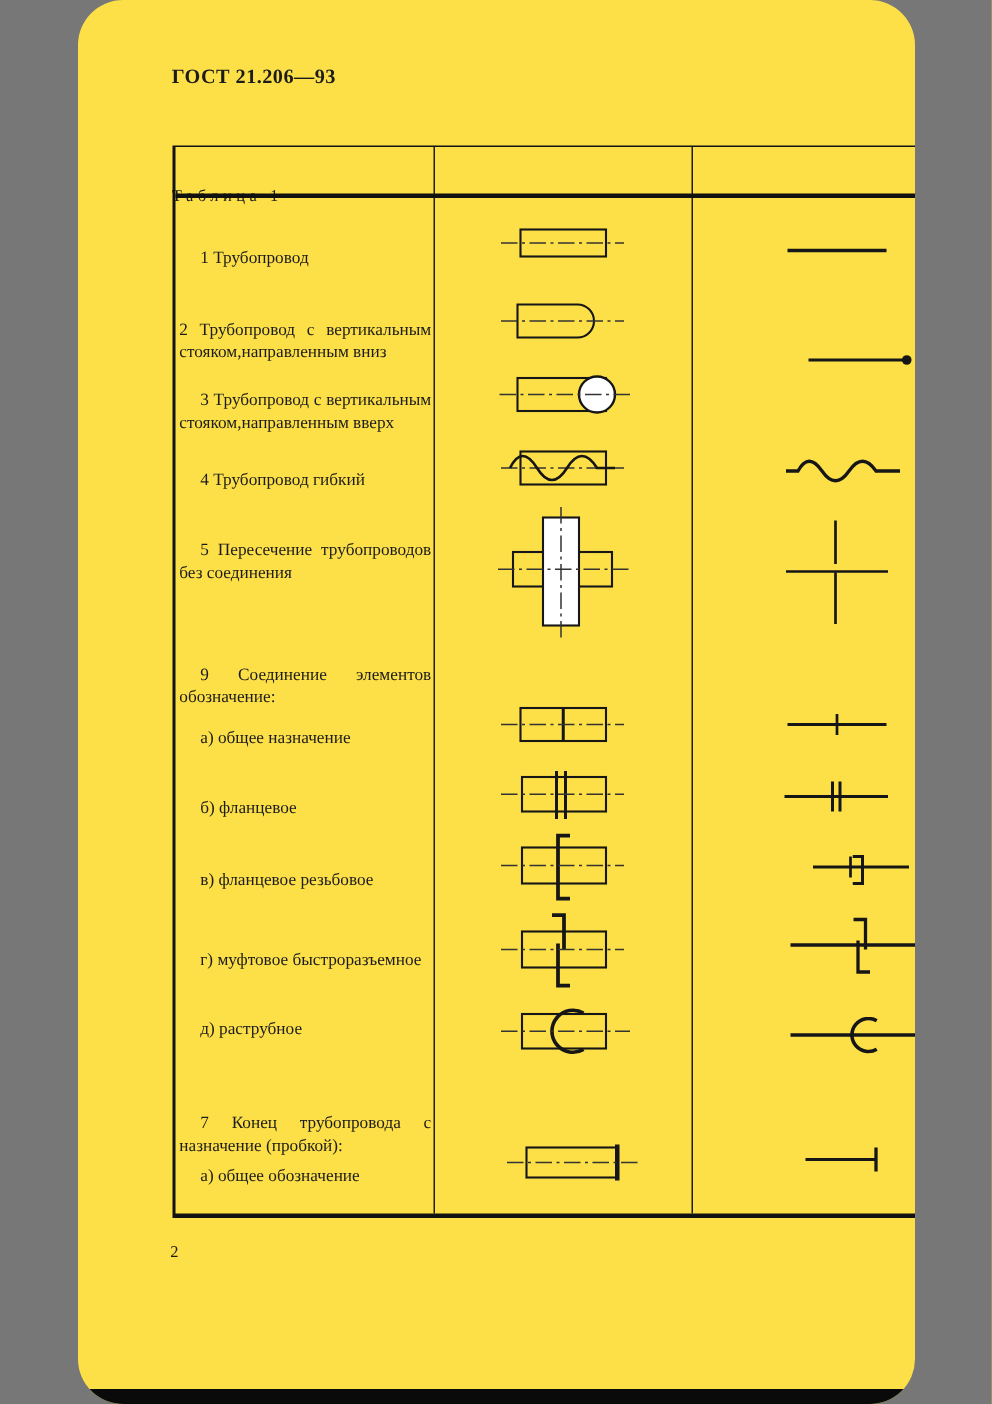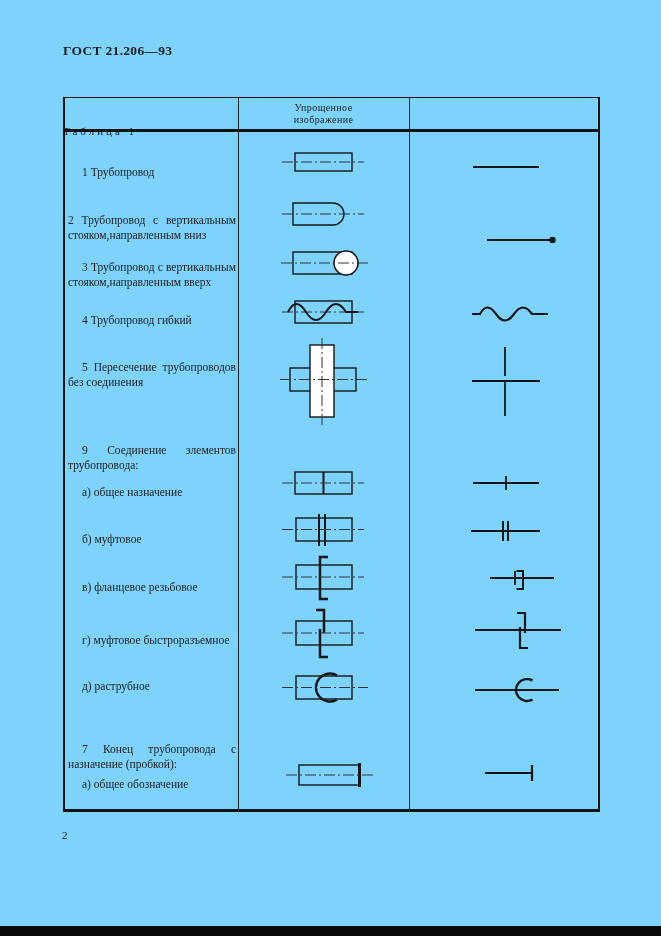--- a/index.html
+++ b/index.html
@@ -1,19 +1,20 @@
 <!DOCTYPE html>
 <html><head>
 <meta charset="utf-8">
 <style>
   html,body { margin:0; padding:0; background:#777; }
   .page {
-    position:relative; width:661px; height:936px; background:#7dd3fc;
+    position:relative; width:558px; height:936px; background:#fde047;
     font-family:"Liberation Serif", serif; color:#1c1c1c; overflow:hidden;
     margin:0 auto;
+    border-radius:30px;
   }
   .doc-code { position:absolute; left:63px; top:43px; font-size:13.5px; font-weight:bold; letter-spacing:.3px; }
   .caption  { position:absolute; left:63px; top:80px; font-size:11px; letter-spacing:3px;margin-top:45px; }
   .pagenum  { position:absolute; left:62px; top:829px; font-size:11px; }
 
   .gtable { position:absolute; left:63px; top:97px; width:537px; height:715px;
             border:solid #121212; border-width:1.5px 2px 3px 2px; box-sizing:border-box; }
   .col-div { position:absolute; top:0; bottom:0; width:1.3px; background:#1e1e1e; }
   .header-sep { position:absolute; left:0; right:0; top:31px; height:2.6px; background:#111; }
   .hcell { position:absolute; top:0; height:31px; display:flex; flex-direction:column;
@@ -32,44 +33,40 @@
 
 <div class="page">
 
   <div class="doc-code">ГОСТ 21.206—93</div>
   <div class="caption">Таблица 1</div>
 
   <div class="gtable">
     <div class="col-div" style="left:172.5px"></div>
     <div class="col-div" style="left:344px"></div>
     <div class="header-sep"></div>
-    <div class="hcell" style="left:173px;width:171px">
-      <div>Упрощенное</div>
-      <div>изображение</div>
-    </div>
   </div>
 
   <div class="tl ind" style="top:150px">1 Трубопровод</div>
 
   <div class="tl jl" style="top:198px">2 Трубопровод с вертикальным</div>
   <div class="tl" style="top:213px">стояком,направленным вниз</div>
 
   <div class="tl jl ind" style="top:245px">3 Трубопровод с вертикальным</div>
   <div class="tl" style="top:260px">стояком,направленным вверх</div>
 
   <div class="tl ind" style="top:298px">4 Трубопровод гибкий</div>
 
   <div class="tl jl ind" style="top:345px">5 Пересечение трубопроводов</div>
   <div class="tl" style="top:360px">без соединения</div>
 
   <div class="tl jl ind" style="top:428px">9 Соединение элементов</div>
-  <div class="tl" style="top:443px">трубопровода:</div>
+  <div class="tl" style="top:443px">обозначение:</div>
 
   <div class="tl ind" style="top:470px">а) общее назначение</div>
-  <div class="tl ind" style="top:517px">б) муфтовое</div>
+  <div class="tl ind" style="top:517px">б) фланцевое</div>
   <div class="tl ind" style="top:565px">в) фланцевое резьбовое</div>
   <div class="tl ind" style="top:618px">г) муфтовое быстроразъемное</div>
   <div class="tl ind" style="top:664px">д) раструбное</div>
 
   <div class="tl jl ind" style="top:727px">7 Конец трубопровода с</div>
   <div class="tl" style="top:742px">назначение (пробкой):</div>
 
   <div class="tl ind" style="top:762px">а) общее обозначение</div>
 
   <svg class="sym" style="left:280px;top:146px" width="86" height="32">

